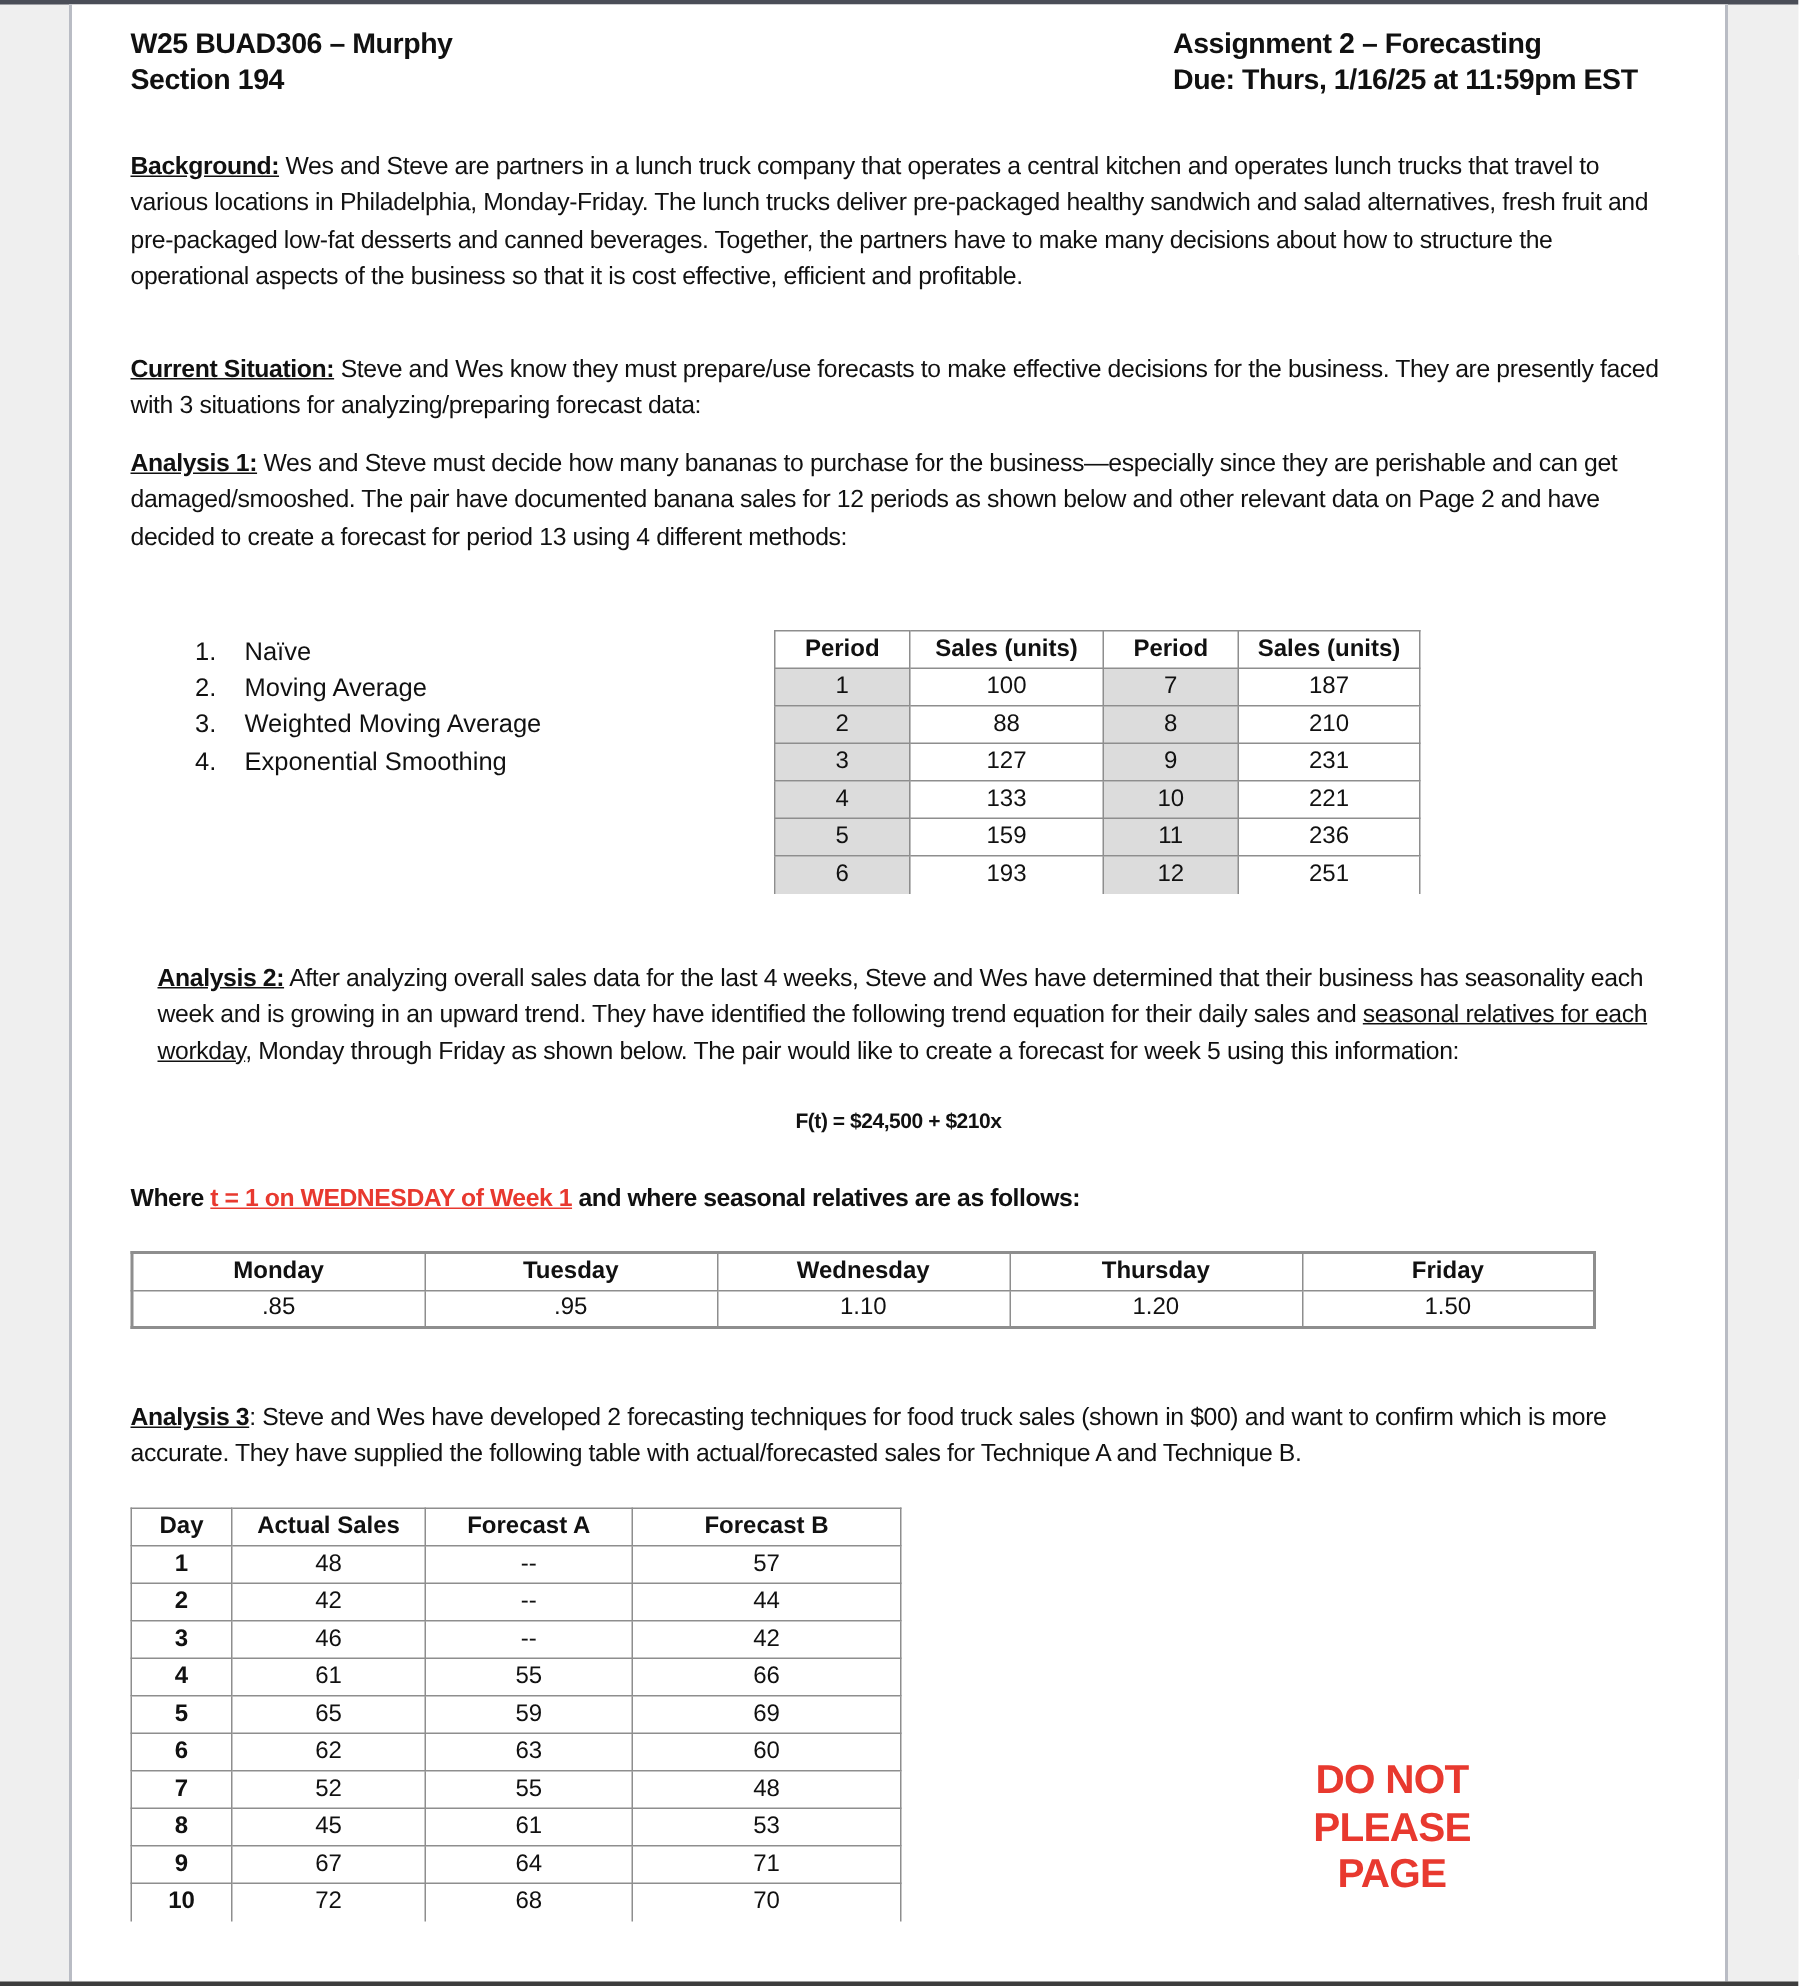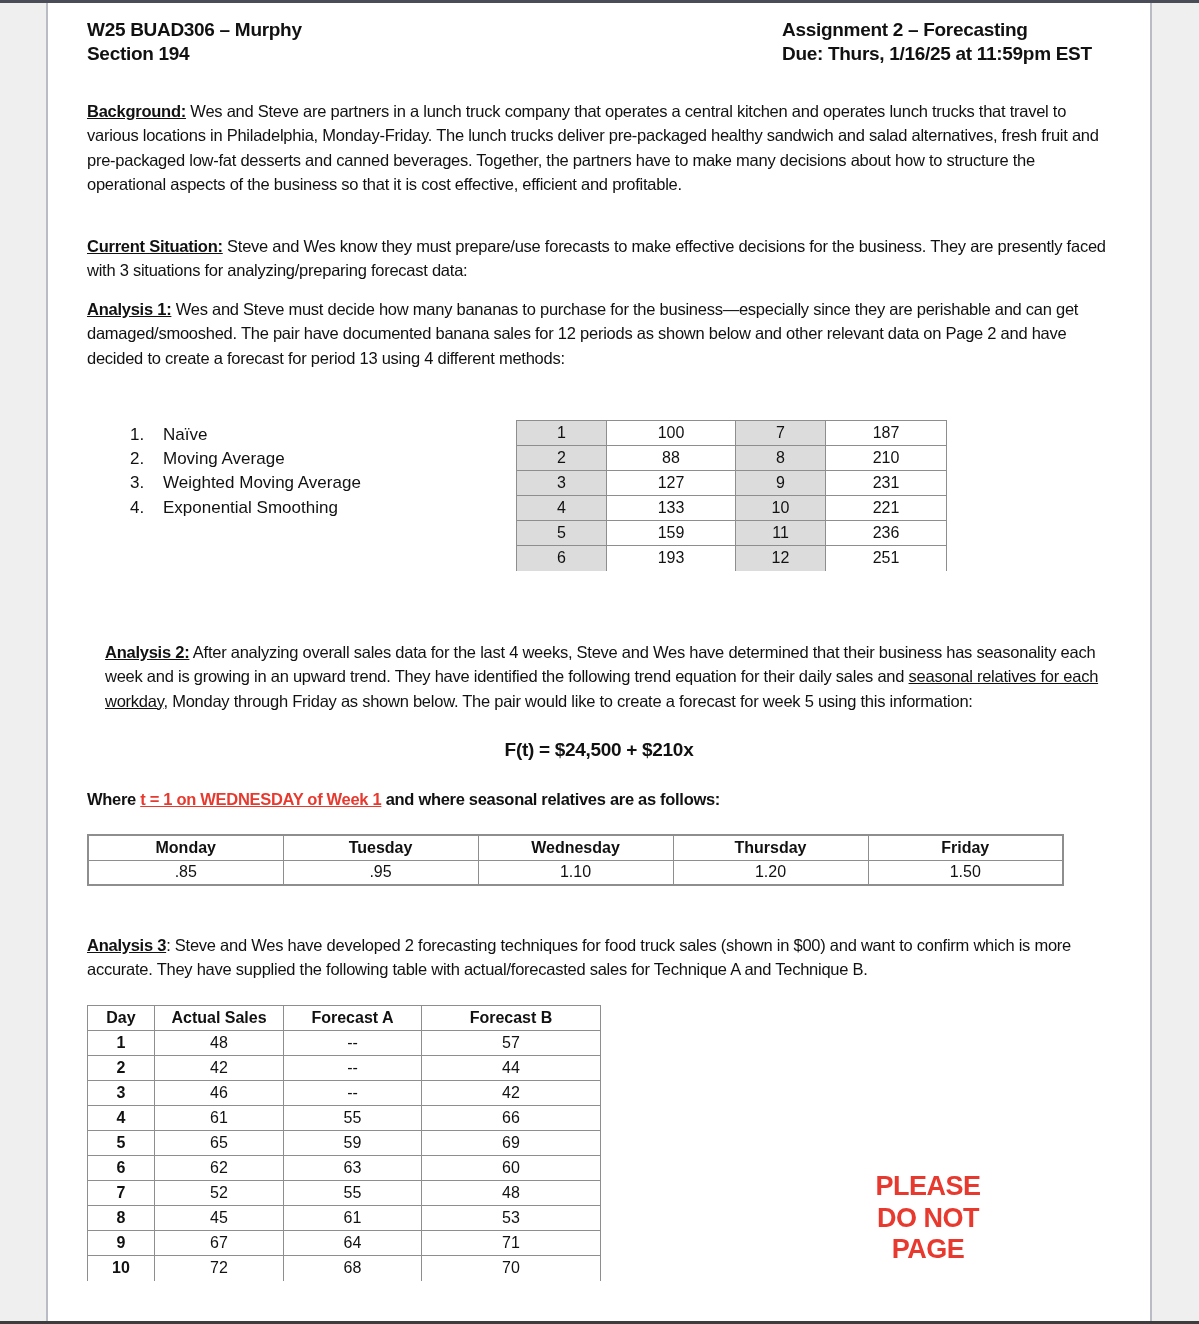--- a/index.html
+++ b/index.html
@@ -72,21 +72,21 @@
     .t3 th:nth-child(3), .t3 td:nth-child(3) { width: 138px; }
     .t3 th:nth-child(4), .t3 td:nth-child(4) { width: 179px; }
 
     .warn {
       position: absolute; left: 770px; top: 1168px; width: 220px;
       color: #e8392f; font-weight: bold; font-size: 27px; line-height: 31.5px;
       text-align: center; letter-spacing: -0.5px;
     }
     .formula {
       position: absolute; left: 0; width: 100%; top: 736px;
-      text-align: center; font-weight: bold; font-size: 19px; letter-spacing: -0.3px;
+      text-align: center; font-weight: bold; font-size: 14px; letter-spacing: -0.3px;
     }
     .where {
       position: absolute; left: 39px; top: 787px;
       font-weight: bold; font-size: 16.5px; letter-spacing: -0.3px;
     }
   </style>
 </head>
 <body>
 
 <div class="topbar"></div>
@@ -128,20 +128,26 @@
         <span>Weighted Moving Average</span>
       </li>
     <li>
         <span class="num">4.</span>
         <span>Exponential Smoothing</span>
       </li>
   </ol>
 
   <table class="t1">
     <tbody>
+        <tr>
+      <th>Period</th>
+      <th>Sales (units)</th>
+      <th>Period</th>
+      <th>Sales (units)</th>
+    </tr>
     <tr>
       <td class="p">1</td>
       <td>100</td>
       <td class="p">7</td>
       <td>187</td>
     </tr>
     <tr>
       <td class="p">2</td>
       <td>88</td>
       <td class="p">8</td>
@@ -272,20 +278,20 @@
     <tr>
           <td class="d">10</td>
           <td>72</td>
           <td>68</td>
           <td>70</td>
         </tr>
   </tbody>
     </table>
 
   <div class="warn">
+    <div>DO NOT</div>
     <div>PLEASE</div>
-    <div>DO NOT</div>
     <div>PAGE</div>
   </div>
 
 </div>
 
 <div class="bottombar"></div>
 
 </body></html>

